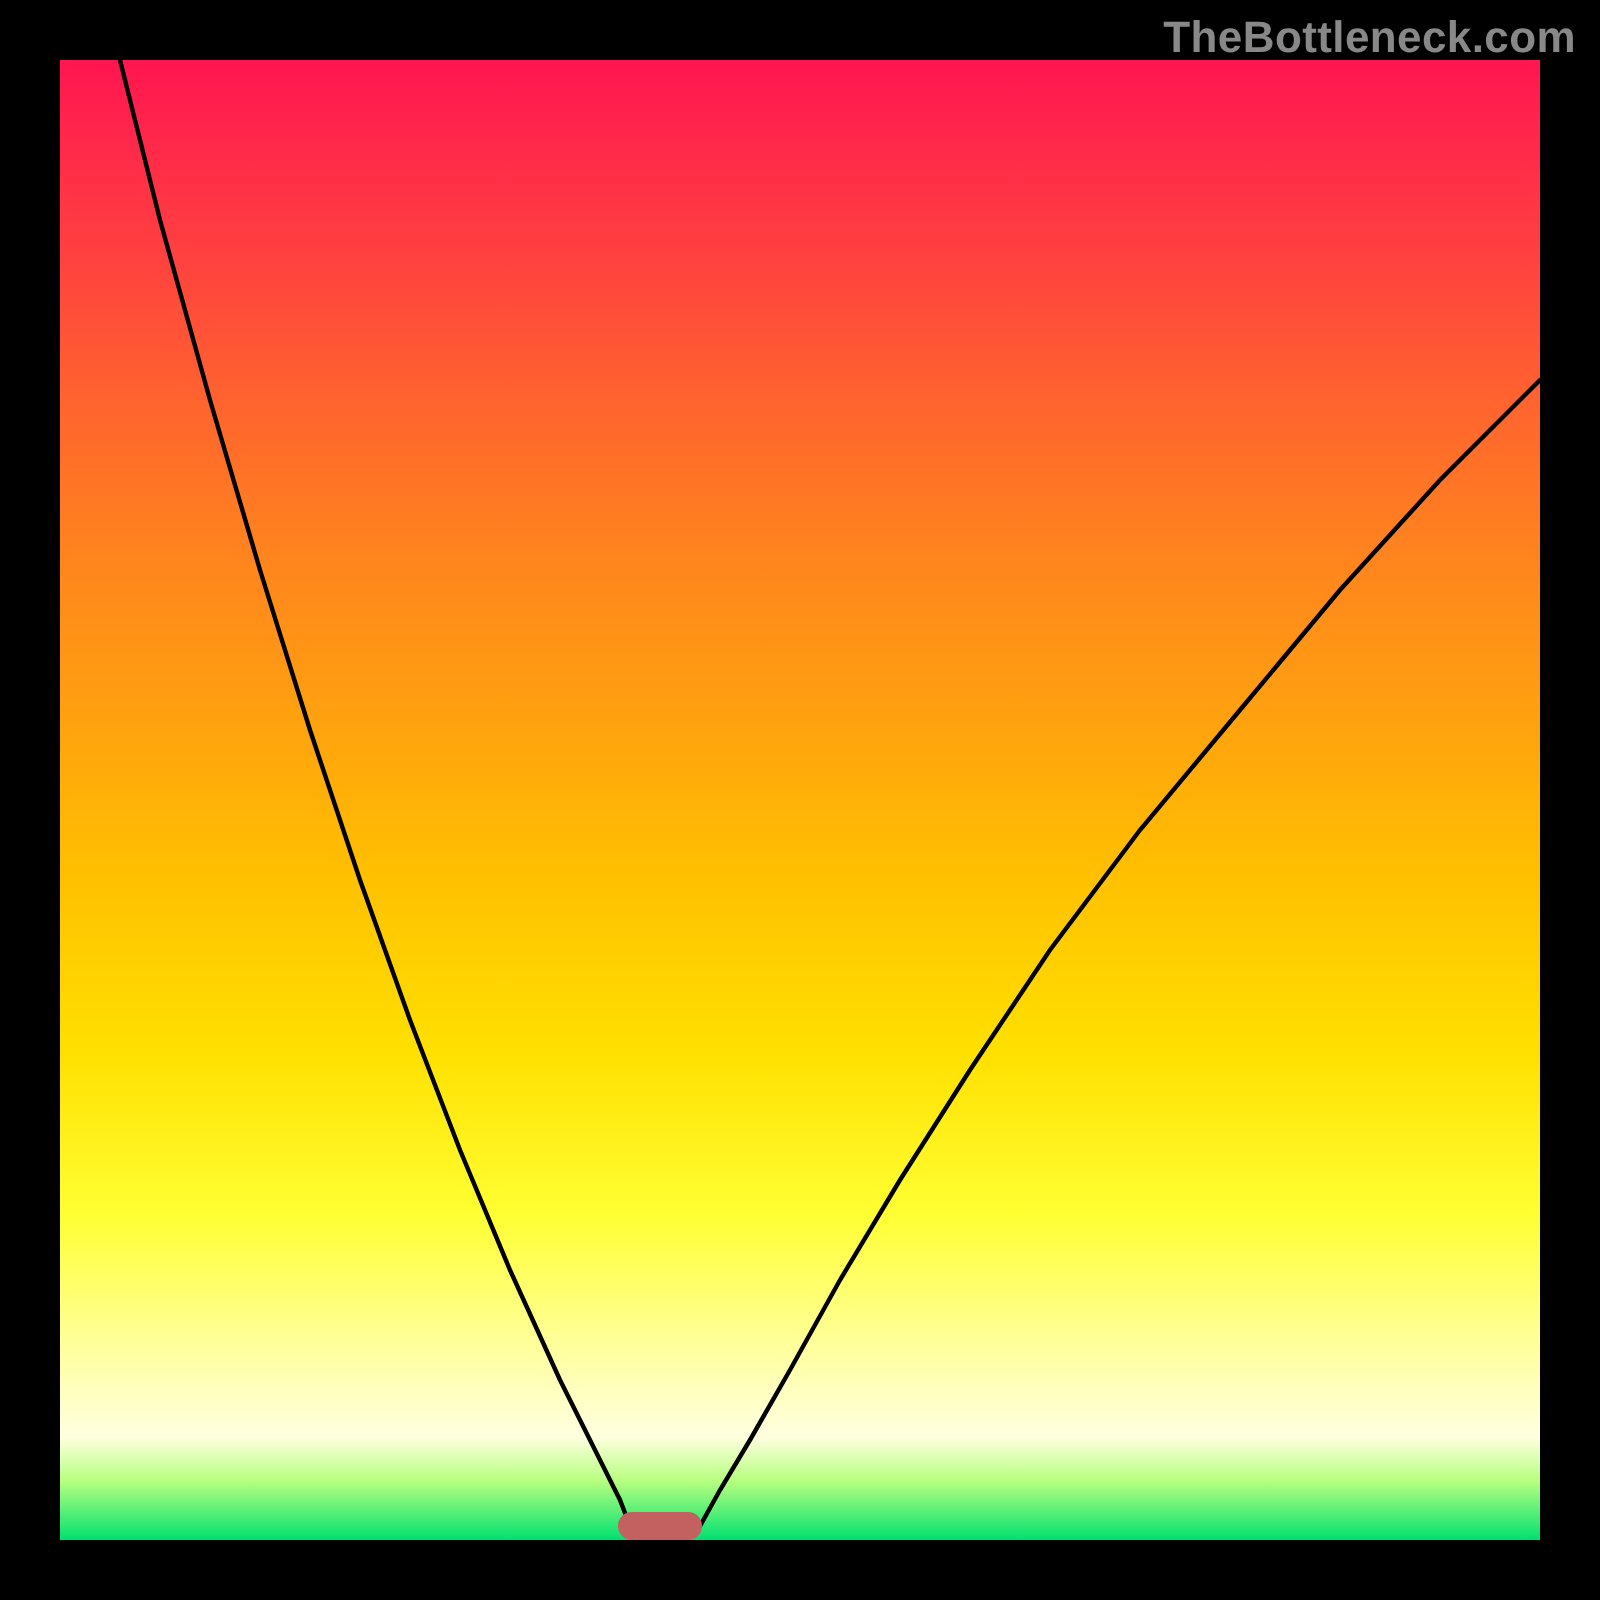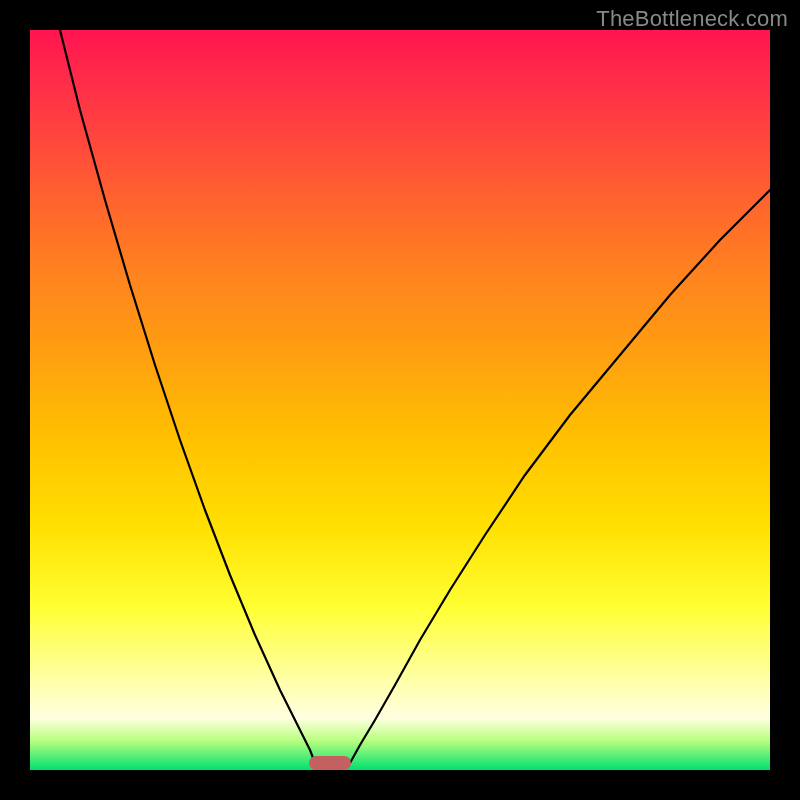--- a/index.html
+++ b/index.html
@@ -44,21 +44,21 @@
     position: absolute;
     background: #c36060;
     border-radius: 8px;
   }
   .watermark {
     position: absolute;
     top: 6px;
     right: 12px;
     color: #888888;
     font-size: 22px;
-    font-weight: 400;
+    font-weight: 700;
     letter-spacing: 0.2px;
     user-select: none;
   }
   svg.curves {
     position: absolute;
     left: 0;
     top: 0;
     width: 740px;
     height: 740px;
     overflow: visible;

